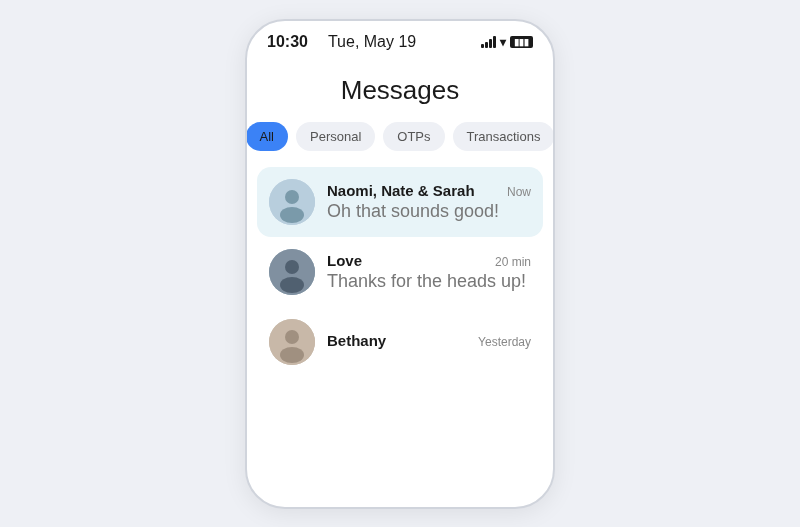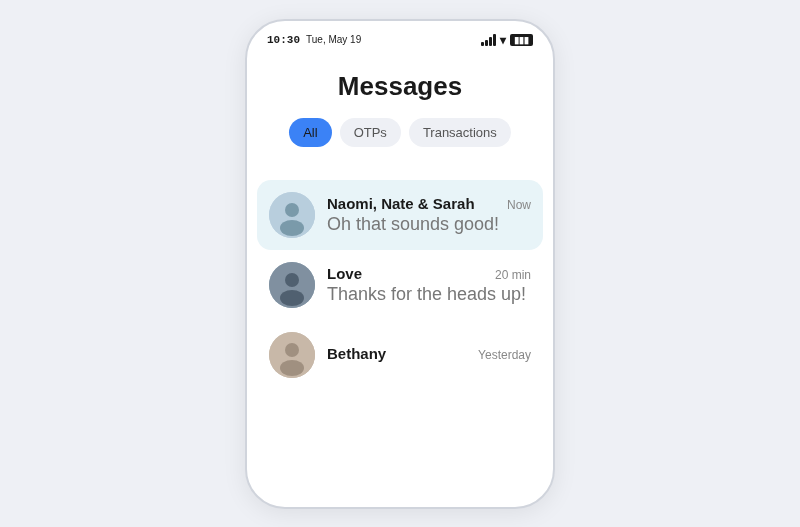--- a/index.html
+++ b/index.html
@@ -31,28 +31,27 @@
       display: flex;
       justify-content: space-between;
       align-items: center;
       padding: 12px 20px 6px 20px;
       font-size: 12px;
       font-weight: 600;
       color: #1a1a1a;
       flex-shrink: 0;
     }
     .status-time {
-      font-size: 11px;
+      font-size: 16px;
       font-weight: 700;
-      font-family: Liberation Mono, monospace;
     }
     .status-date {
-      font-size: 10px;
+      font-size: 16px;
       font-weight: 400;
-      margin-left: 6px;
+      margin-left: 20px;
     }
     .status-icons {
       display: flex;
       align-items: center;
       gap: 4px;
     }
     .signal-bars {
       display: flex;
       align-items: flex-end;
       gap: 1px;
@@ -69,21 +68,21 @@
       flex: 1;
       overflow: hidden;
       display: flex;
       flex-direction: column;
       padding: 0 0 10px 0;
     }
 
     .page-title {
       text-align: center;
       font-size: 26px;
-      font-weight: 700;
+      font-weight: 400;
       color: #1a1a1a;
       padding: 18px 0 16px 0;
     }
 
     
     .filter-tabs {
       display: flex;
       gap: 8px;
       padding: 0 16px 16px 16px;
       justify-content: center;
@@ -116,21 +115,20 @@
     .message-item {
       display: flex;
       align-items: center;
       padding: 12px 12px;
       border-radius: 14px;
       gap: 12px;
       cursor: pointer;
     }
     .message-item.highlighted {
       background: #e8f4f8;
-      margin-top: 17px;
     }
 
     .avatar {
       width: 46px;
       height: 46px;
       border-radius: 50%;
       flex-shrink: 0;
       overflow: hidden;
       position: relative;
     }
@@ -207,20 +205,21 @@
       <span style="font-size:12px; background:#1a1a1a; color:white; padding:1px 4px; border-radius:2px; font-size:9px;">▮▮▮</span>
     </div>
   </div>
 
   <div class="content">
 
     <h1 class="page-title">Messages</h1>
 
     <div class="filter-tabs">
       <button class="filter-tab active">All</button>
+      <button class="filter-tab">Personal</button>
       <button class="filter-tab">OTPs</button>
       <button class="filter-tab">Transactions</button>
     </div>
 
     <div class="message-list">
 
       <div class="message-item highlighted">
         <div class="avatar avatar-naomi">
           <div class="avatar-inner">
             <svg width="46" height="46" viewBox="0 0 46 46" xmlns="http://www.w3.org/2000/svg">

